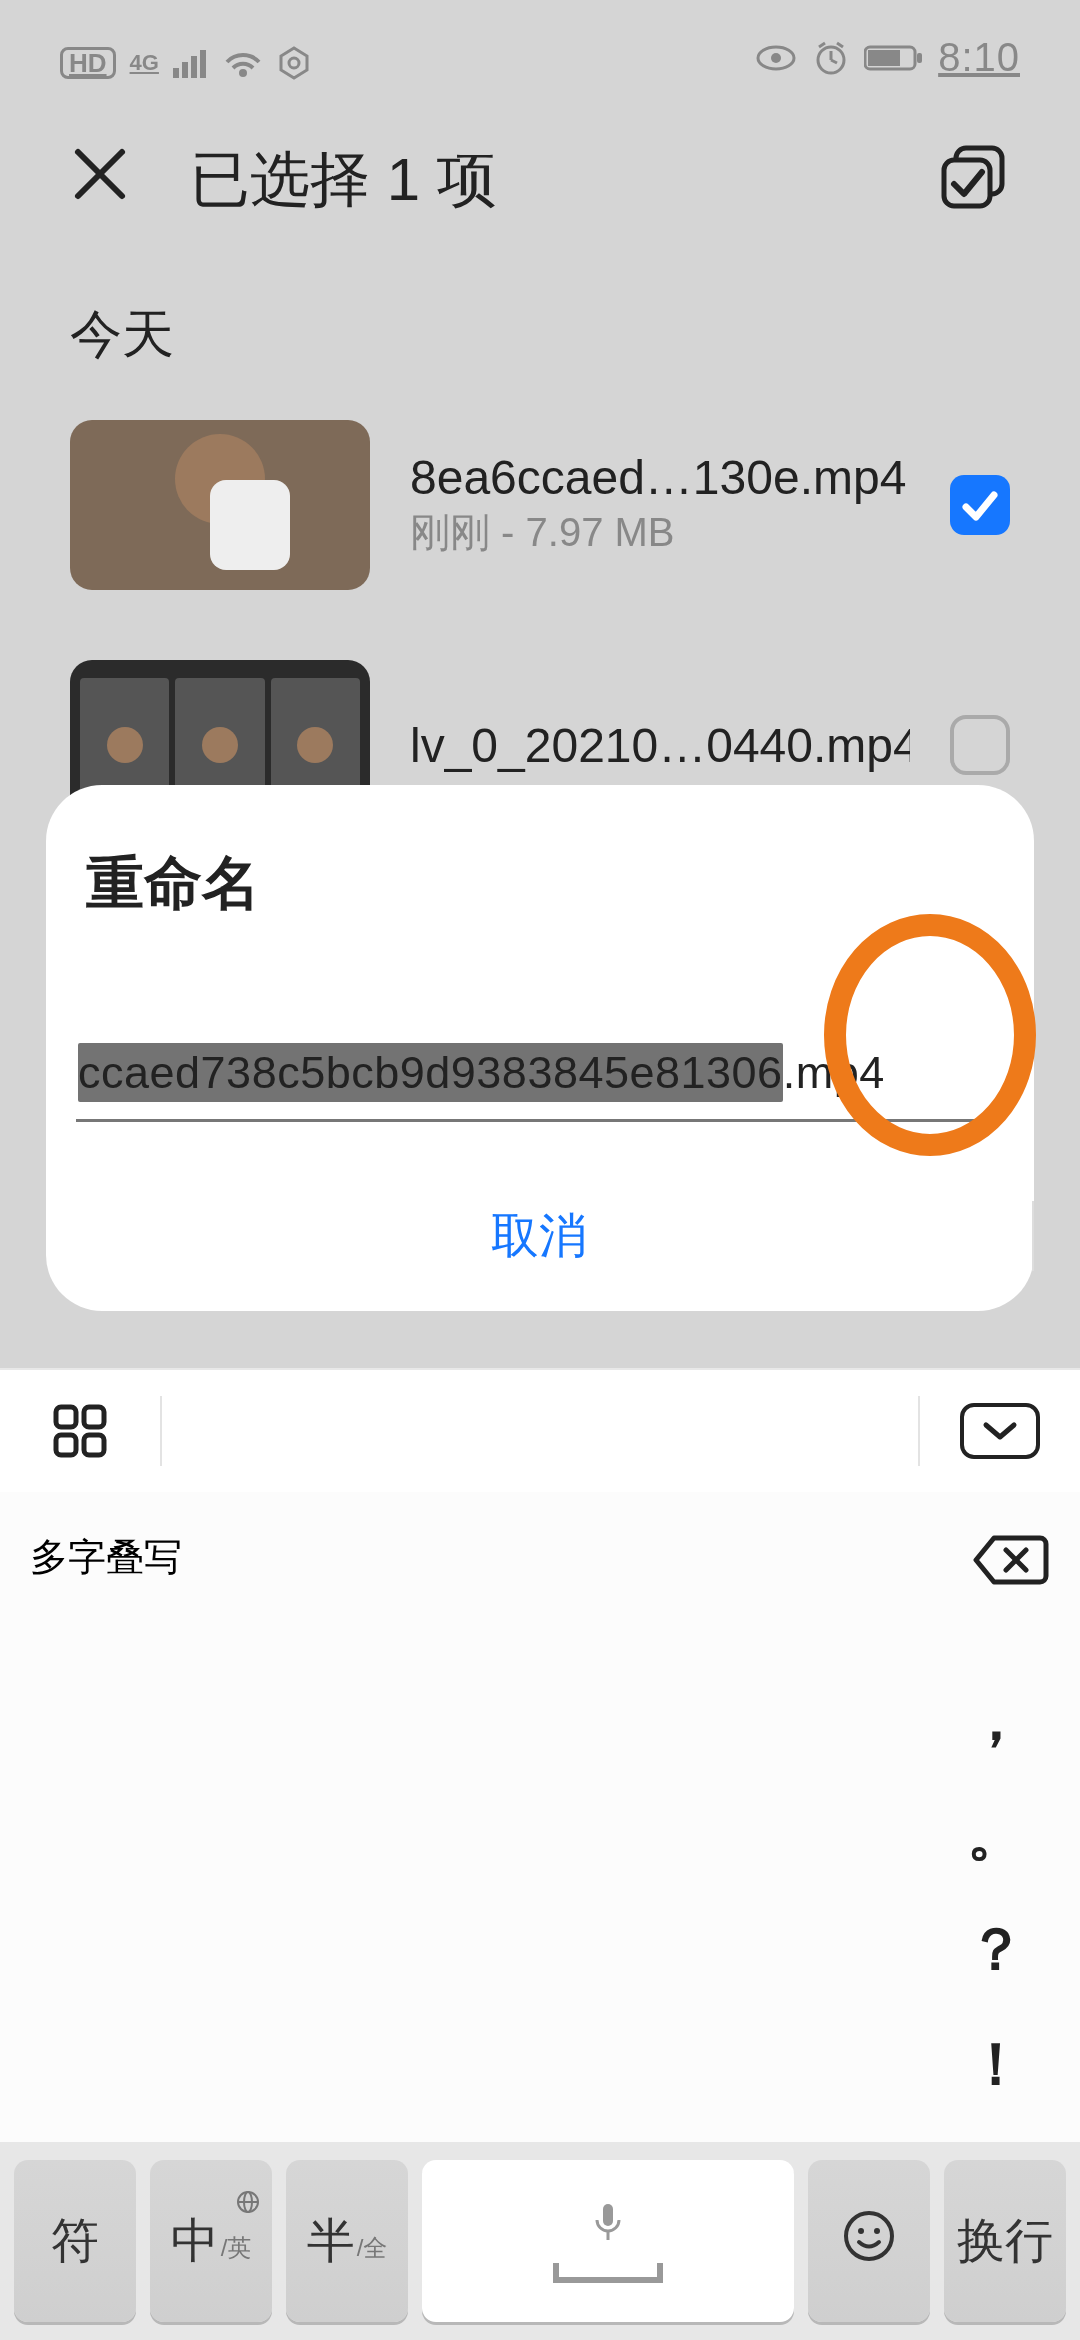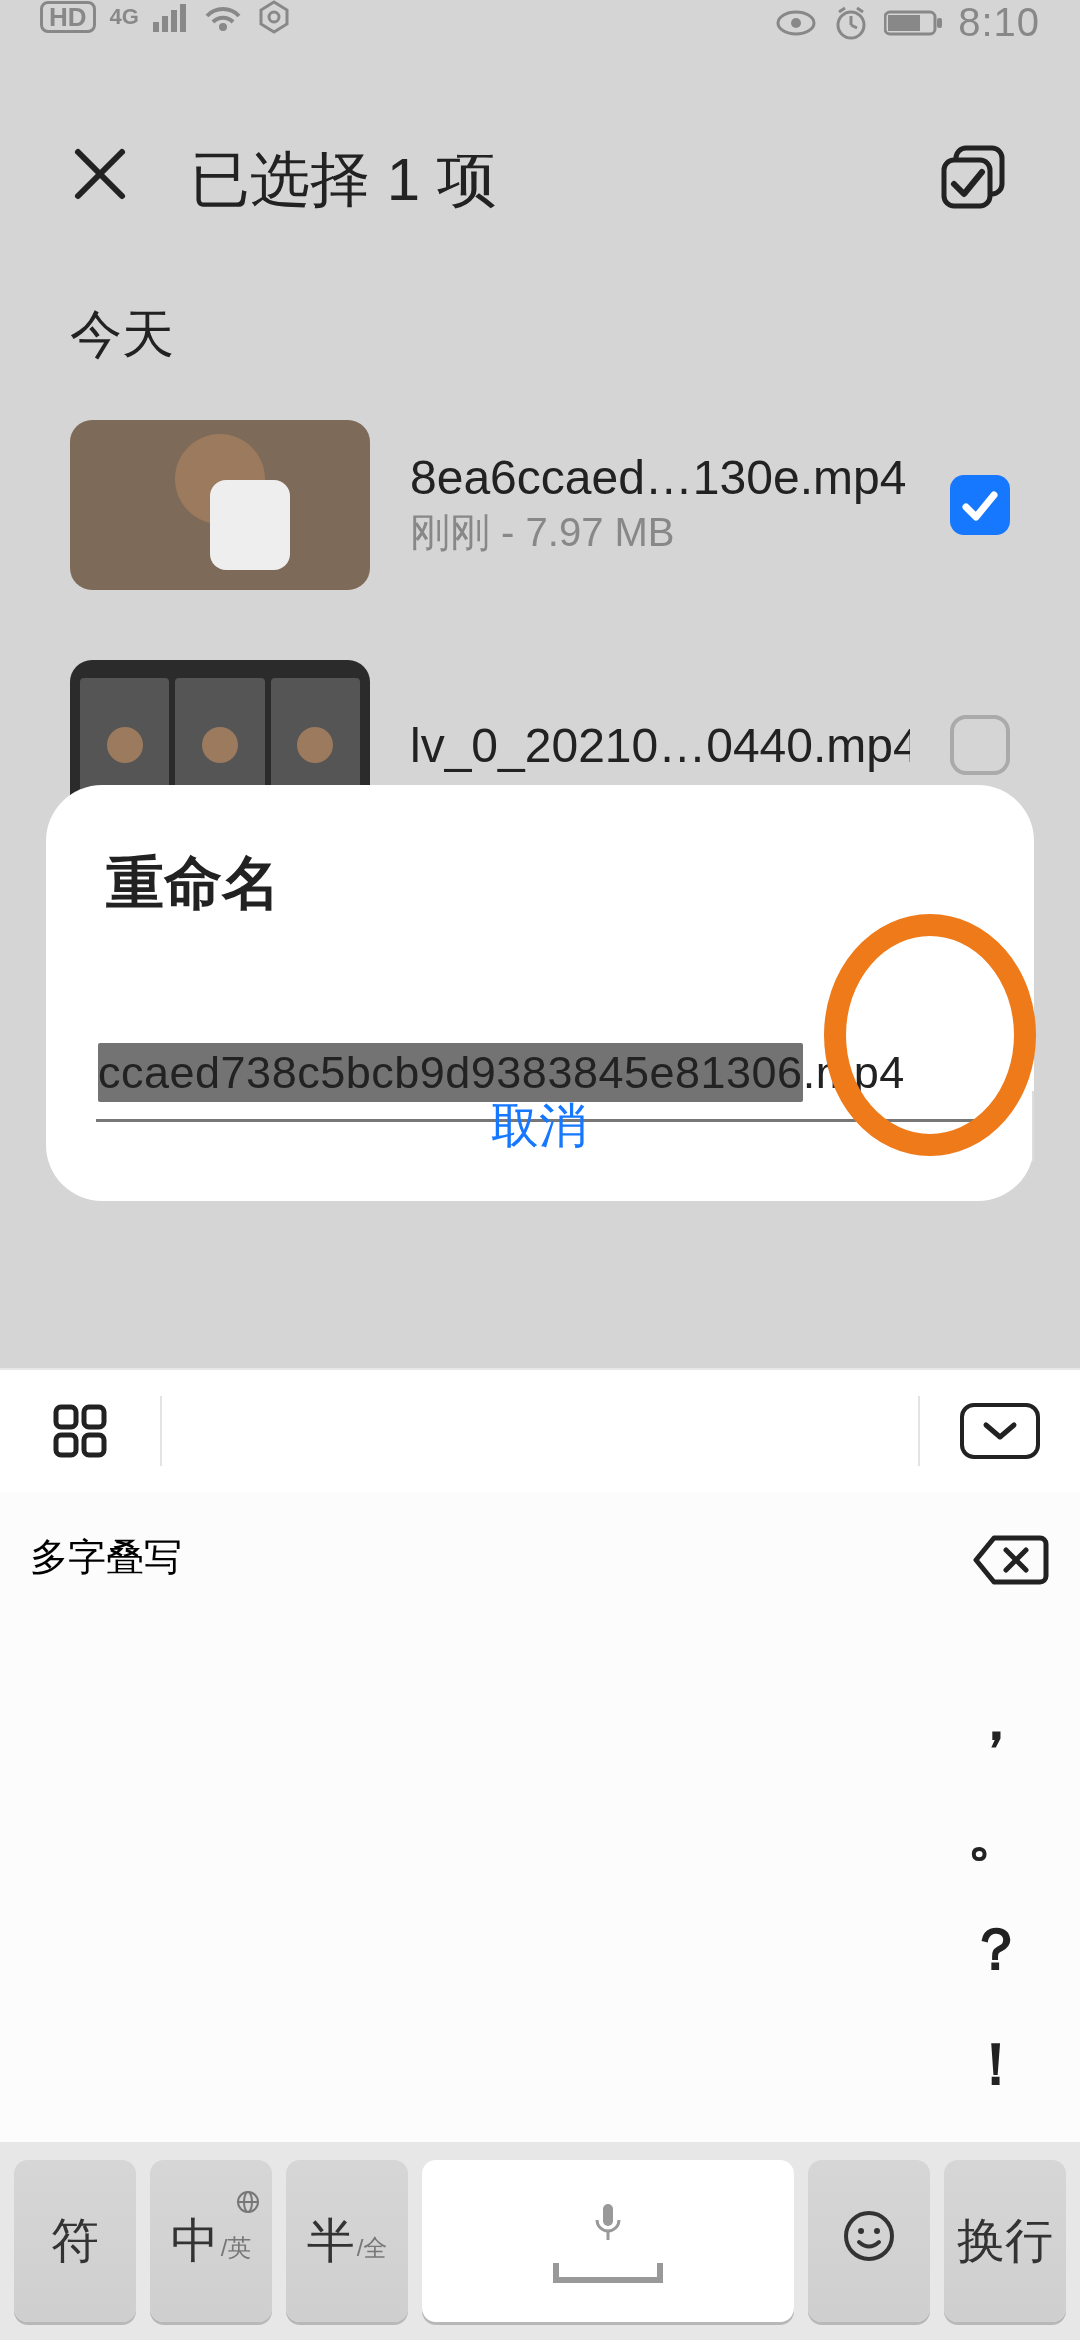--- a/index.html
+++ b/index.html
@@ -6,22 +6,22 @@
   html, body { width: 1080px; height: 2340px; overflow: hidden; }
   body {
     font-family: -apple-system, "Helvetica Neue", Arial, sans-serif;
     background: #d5d5d5;
     position: relative;
   }
 
   
   .status-bar {
     position: absolute; top: 0; left: 0; right: 0; height: 80px;
-    display: flex; align-items: flex-start; justify-content: space-between;
-    padding: 0 40px; color: #888;
+    display: flex; align-items: flex-end; justify-content: space-between;
+    padding: 0 60px; color: #888; text-decoration: underline;
   }
   .sb-left, .sb-right { display: flex; align-items: center; gap: 14px; }
   .sb-hd {
     font-size: 26px; font-weight: 700; border: 3px solid #888;
     border-radius: 8px; padding: 0 6px; line-height: 1;
   }
   .sb-4g { font-size: 22px; font-weight: 600; }
   .sb-icon { display: inline-flex; }
   .sb-time { font-size: 40px; font-weight: 400; letter-spacing: 1px; }
 
@@ -70,22 +70,22 @@
   .chk {
     width: 60px; height: 60px; border-radius: 14px; flex: 0 0 auto;
   }
   .chk.checked { background: #1677ff; display:flex; align-items:center; justify-content:center; }
   .chk.unchecked { border: 4px solid #aaa; border-radius: 16px; }
 
   
   .dialog {
     position: absolute; top: 785px; left: 46px; right: 46px;
     background: #fff; border-radius: 56px;
-    padding: 60px 50px 0 50px;
-    height: 416px;
+    padding: 60px 50px 0 30px;
+    height: 526px;
   }
   .dialog-title { font-size: 58px; font-weight: 600; color: #222; margin-left: 10px; }
   .input-wrap {
     position: relative; margin-top: 110px;
   }
   .input-line {
     font-family: "Arial", sans-serif;
     font-size: 45px; color: #222; white-space: nowrap;
     padding: 14px 2px; letter-spacing: 0.5px;
   }

